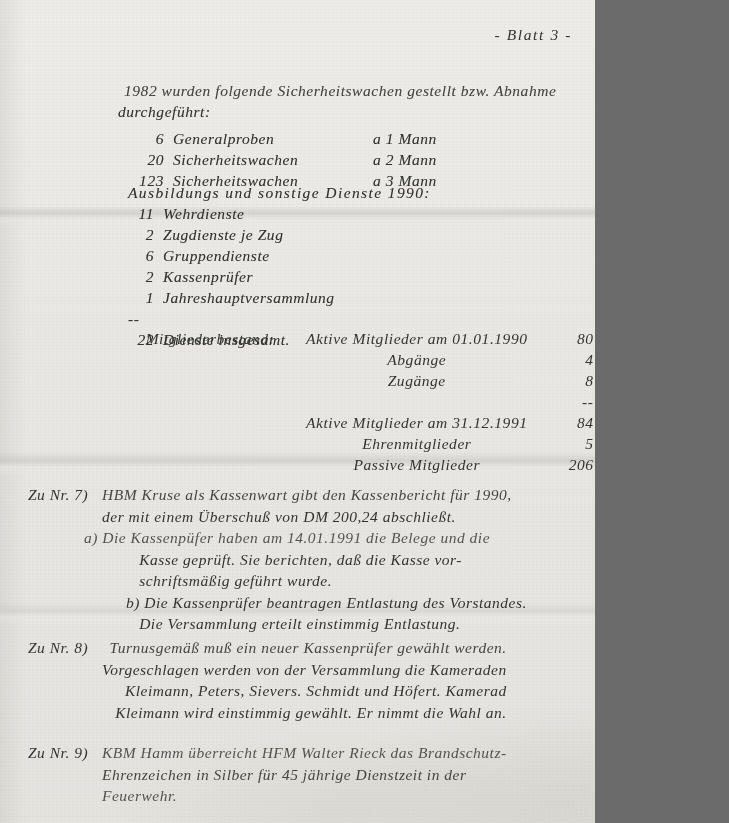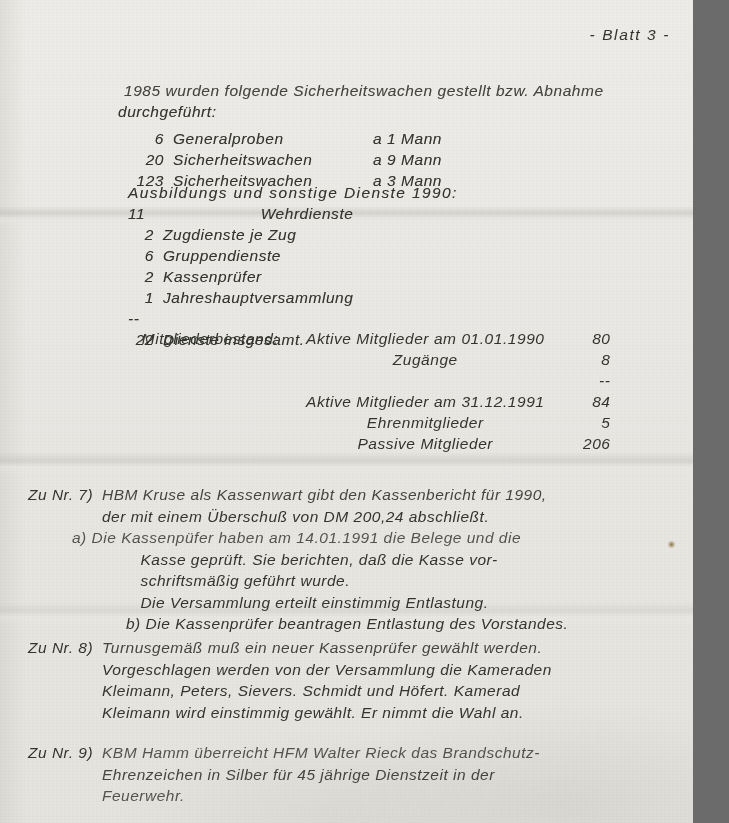--- a/index.html
+++ b/index.html
@@ -3,21 +3,21 @@
 <meta charset="utf-8">
 <style>
   html, body {
     margin: 0;
     padding: 0;
     background: #6b6b6b;
   }
 
   .page {
     position: relative;
-    width: 693px;
+    width: 595px;
     height: 823px;
     overflow: hidden;
     background-color: #e9e8e4;
     background-image:
       
       radial-gradient(ellipse 360px 150px at 560px 805px, rgba(205,203,197,0.55) 0%, rgba(205,203,197,0) 70%),
       radial-gradient(ellipse 300px 120px at 330px 815px, rgba(208,206,200,0.45) 0%, rgba(208,206,200,0) 72%),
       
       linear-gradient(to bottom,
         rgba(0,0,0,0) 0px,
@@ -40,21 +40,21 @@
         rgba(236,235,231,0.4) 617px,
         rgba(0,0,0,0) 626px),
       
       linear-gradient(to right,
         rgba(198,196,190,0.35) 0px,
         rgba(198,196,190,0) 26px,
         rgba(198,196,190,0) 700px,
         rgba(198,196,190,0.30) 729px),
       
       linear-gradient(to bottom, #edece8 0%, #e8e7e3 45%, #e4e3de 100%);
-    font-family: Liberation Sans, sans-serif;
+    font-family: Liberation Serif, serif;
     color: #2f2f2e;
   }
 
   
   .grain {
     position: absolute;
     inset: 0;
     pointer-events: none;
     opacity: 0.55;
     background-image:
@@ -148,52 +148,52 @@
 <body>
 
 <div class="page">
 
   <div class="grain"></div>
   <div class="speck"></div>
 
   <div class="blattline">- Blatt 3 -</div>
 
   <div class="block" style="left:124px; top:80px;">
-    <div class="txt line fade1" style="position:relative; left:0; top:0;">1985 wurden folgende Sicherheitswachen gestellt bzw. Abnahme</div>
+    <div class="txt line fade1" style="position:relative; left:0; top:0;">1982 wurden folgende Sicherheitswachen gestellt bzw. Abnahme</div>
     <div class="txt line" style="position:relative; left:-6px; top:0;">durchgeführt:</div>
 
     <table style="margin-top:6px; border-collapse:collapse;">
       <tbody>
         <tr>
           <td class="txt" style="position:relative; text-align:right; width:40px; padding:0;">6</td>
           <td class="txt" style="position:relative; padding:0 0 0 9px; width:200px;">Generalproben</td>
           <td class="txt" style="position:relative; padding:0;">a 1 Mann</td>
         </tr>
         <tr>
           <td class="txt" style="position:relative; text-align:right; width:40px; padding:0;">20</td>
           <td class="txt" style="position:relative; padding:0 0 0 9px;">Sicherheitswachen</td>
-          <td class="txt" style="position:relative; padding:0;">a 9 Mann</td>
+          <td class="txt" style="position:relative; padding:0;">a 2 Mann</td>
         </tr>
         <tr>
           <td class="txt" style="position:relative; text-align:right; width:40px; padding:0;">123</td>
           <td class="txt" style="position:relative; padding:0 0 0 9px;">Sicherheitswachen</td>
           <td class="txt" style="position:relative; padding:0;">a 3 Mann</td>
         </tr>
       </tbody>
     </table>
   </div>
 
   <div class="block" style="left:128px; top:182px;">
     <div class="txt line" style="position:relative; letter-spacing:1.4px;">Ausbildungs und sonstige Dienste 1990:</div>
 
     <table style="border-collapse:collapse;">
       <tbody>
         <tr>
-          <td class="txt" style="position:relative; width:26px; padding:0;">11</td>
-          <td class="txt" style="position:relative; padding:0 0 0 9px;text-align:right;">Wehrdienste</td>
+          <td class="txt" style="position:relative; text-align:right; width:26px; padding:0;">11</td>
+          <td class="txt" style="position:relative; padding:0 0 0 9px;">Wehrdienste</td>
         </tr>
         <tr>
           <td class="txt" style="position:relative; text-align:right; width:26px; padding:0;">2</td>
           <td class="txt" style="position:relative; padding:0 0 0 9px;">Zugdienste je Zug</td>
         </tr>
         <tr>
           <td class="txt" style="position:relative; text-align:right; width:26px; padding:0;">6</td>
           <td class="txt" style="position:relative; padding:0 0 0 9px;">Gruppendienste</td>
         </tr>
         <tr>
@@ -215,20 +215,25 @@
       </tbody>
     </table>
   </div>
 
   <table class="memtable">
     <tbody>
       <tr>
         <td class="lbl" style="width:172px;">Mitgliederbestand:</td>
         <td class="lbl">Aktive Mitglieder am 01.01.1990</td>
         <td class="num">80</td>
+      </tr>
+      <tr>
+        <td class="lbl"></td>
+        <td class="lbl">Abgänge</td>
+        <td class="num">4</td>
       </tr>
       <tr>
         <td class="lbl"></td>
         <td class="lbl">Zugänge</td>
         <td class="num">8</td>
       </tr>
       <tr class="rule">
         <td class="lbl"></td>
         <td class="lbl"></td>
         <td class="num">--</td>
@@ -248,28 +253,28 @@
         <td class="lbl">Passive Mitglieder</td>
         <td class="num">206</td>
       </tr>
     </tbody>
   </table>
 
   <div class="item" style="left:28px; top:484px;">
     <div class="tag">Zu Nr. 7)</div>
     <div class="body fade1">HBM Kruse als Kassenwart gibt den Kassenbericht für 1990,</div>
     <div class="body">der mit einem Überschuß von DM 200,24 abschließt.</div>
-    <div class="sub fade2" style="margin-left:44px;">a) Die Kassenpüfer haben am 14.01.1991 die Belege und die</div>
+    <div class="sub fade2" style="margin-left:56px;">a) Die Kassenpüfer haben am 14.01.1991 die Belege und die</div>
     <div class="sub" style="margin-left:98px;">   Kasse geprüft. Sie berichten, daß die Kasse vor-</div>
     <div class="sub" style="margin-left:98px;">   schriftsmäßig geführt wurde.</div>
+    <div class="sub" style="margin-left:98px;">b) Die Kassenprüfer beantragen Entlastung des Vorstandes.</div>
     <div class="sub" style="margin-left:98px;">   Die Versammlung erteilt einstimmig Entlastung.</div>
-    <div class="sub" style="margin-left:98px;">b) Die Kassenprüfer beantragen Entlastung des Vorstandes.</div>
-  </div>
-
-  <div class="item" style="left:28px; top:637px;">
+  </div>
+
+  <div class="item" style="left:28px; top:637px;text-align:right;">
     <div class="tag">Zu Nr. 8)</div>
     <div class="body fade1">Turnusgemäß muß ein neuer Kassenprüfer gewählt werden.</div>
     <div class="body">Vorgeschlagen werden von der Versammlung die Kameraden</div>
     <div class="body">Kleimann, Peters, Sievers. Schmidt und Höfert. Kamerad</div>
     <div class="body">Kleimann wird einstimmig gewählt. Er nimmt die Wahl an.</div>
   </div>
 
   <div class="item" style="left:28px; top:742px;">
     <div class="tag">Zu Nr. 9)</div>
     <div class="body fade2">KBM Hamm überreicht HFM Walter Rieck das Brandschutz-</div>

